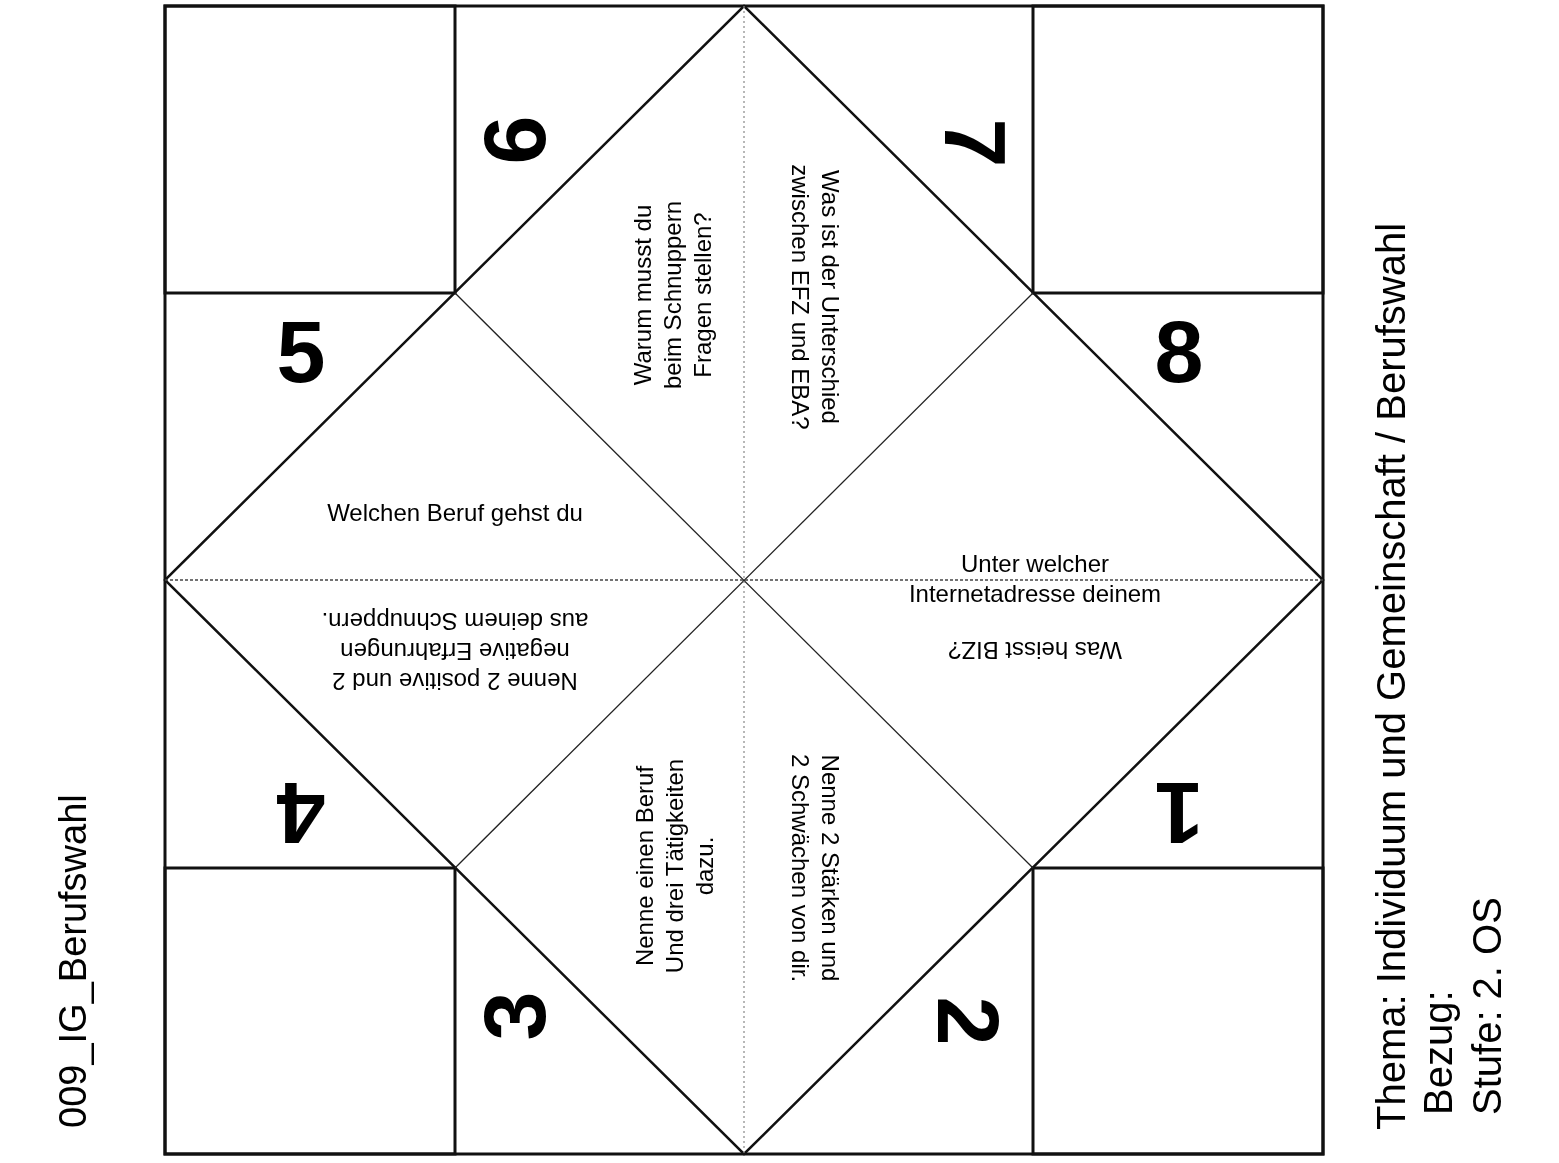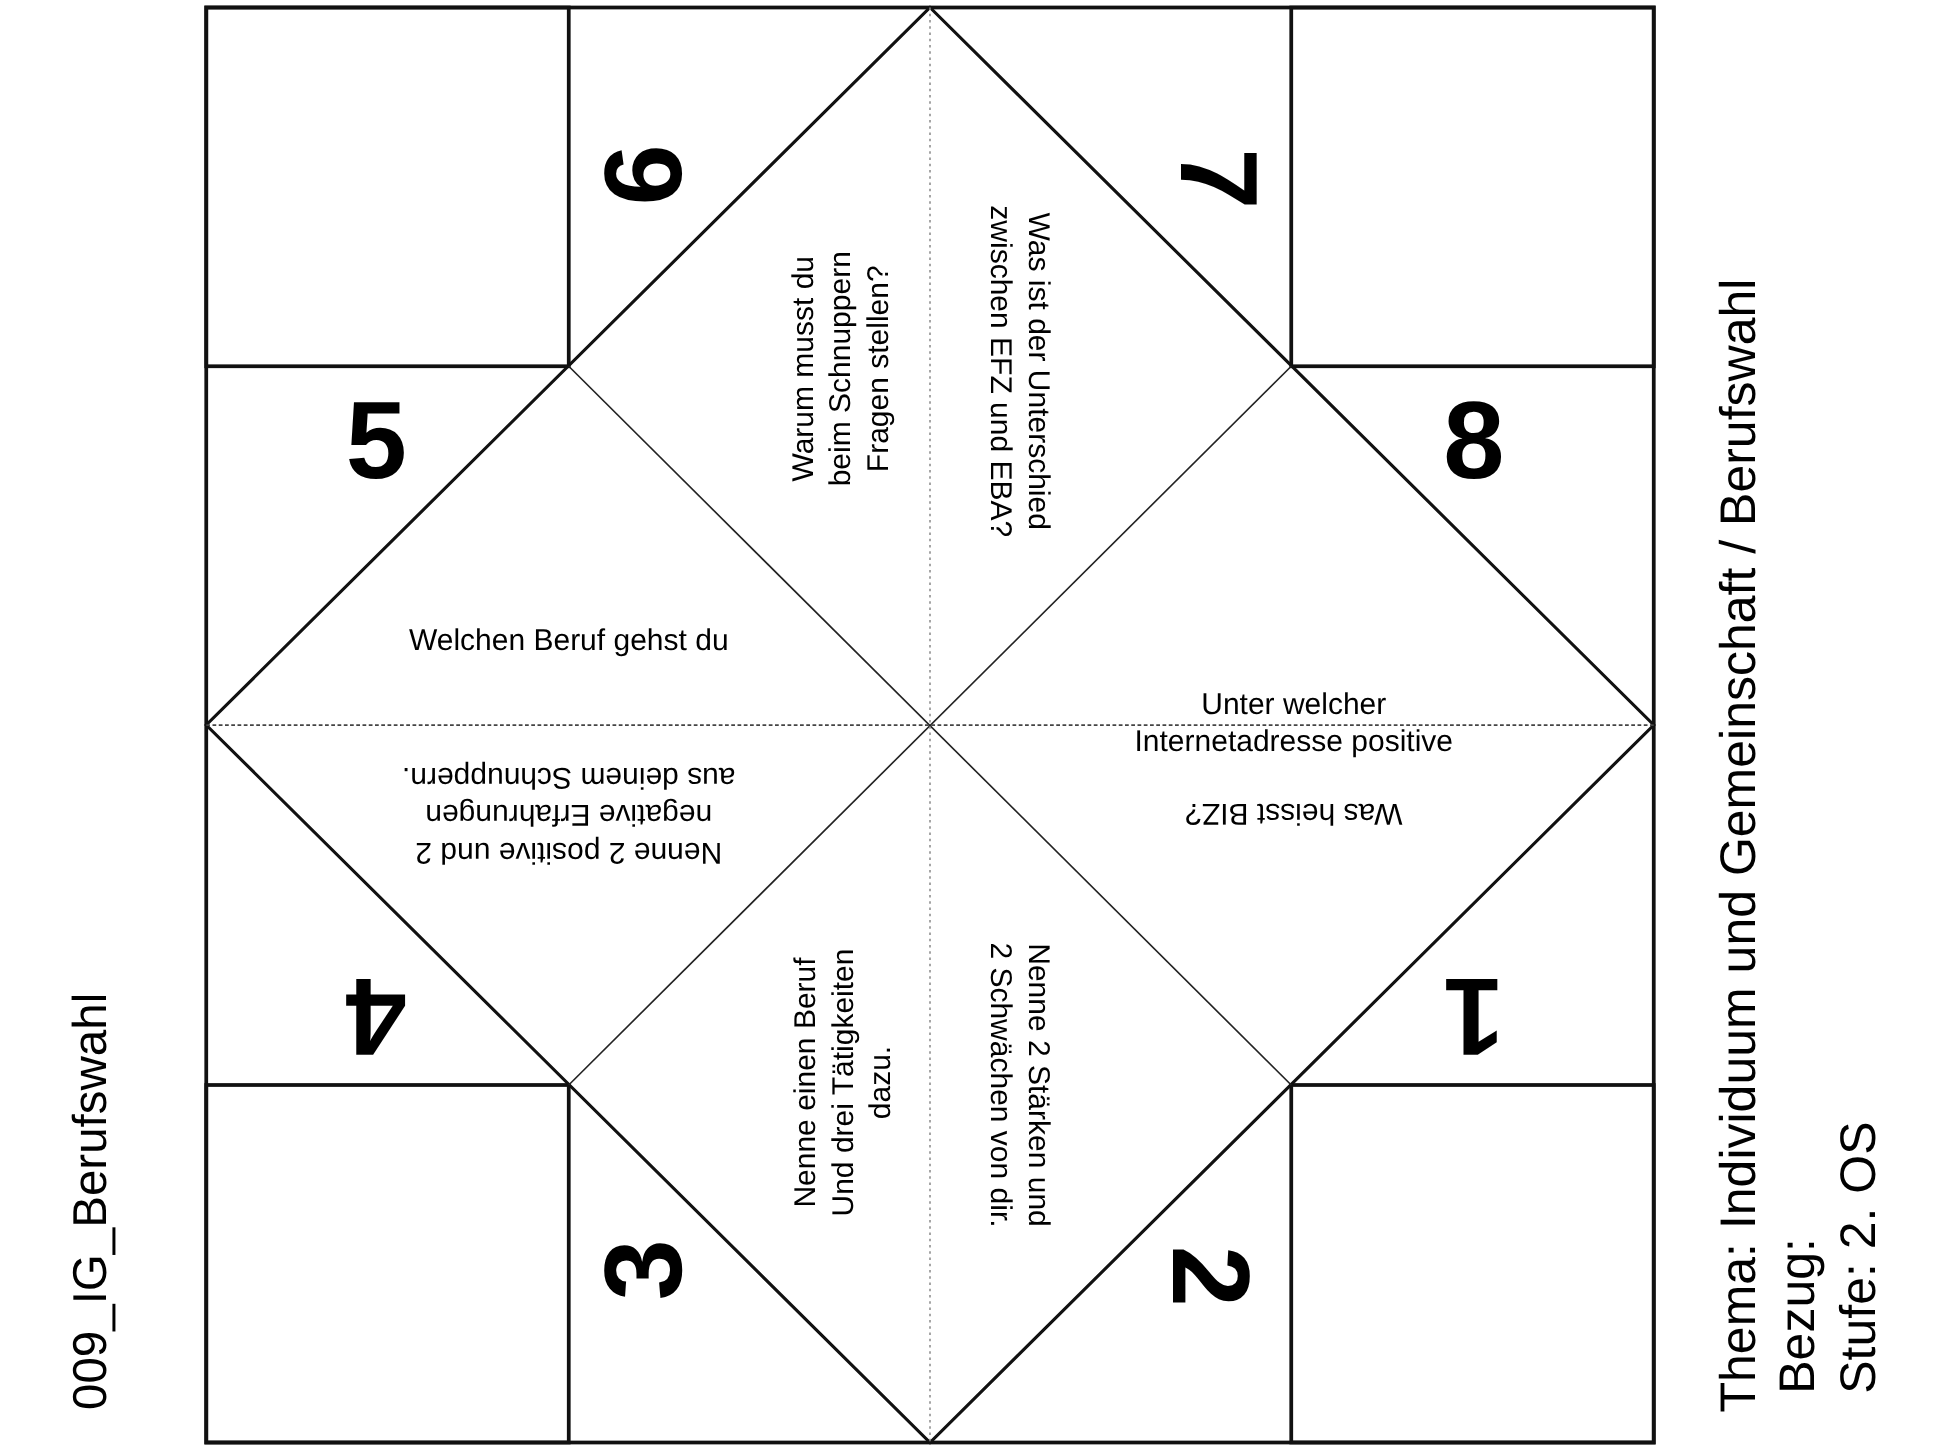--- a/index.html
+++ b/index.html
@@ -79,21 +79,21 @@
     <div>Was ist der Unterschied</div>
     <div>zwischen EFZ und EBA?</div>
   </div>
 
   <div class="q" style="left:290px;top:468px;width:330px;height:90px;">
     <div>Welchen Beruf gehst du</div>
   </div>
 
   <div class="q" style="left:870px;top:473px;width:330px;height:120px;margin-top:46px;">
     <div>Unter welcher</div>
-    <div>Internetadresse positive</div>
+    <div>Internetadresse deinem</div>
   </div>
 
   <div class="q rot-180" style="left:305px;top:606px;width:300px;height:90px;">
     <div>Nenne 2 positive und 2</div>
     <div>negative Erfahrungen</div>
     <div>aus deinem Schnuppern.</div>
   </div>
 
   <div class="q rot-180" style="left:925px;top:635px;width:220px;height:30px;">
     <div>Was heisst BIZ?</div>

